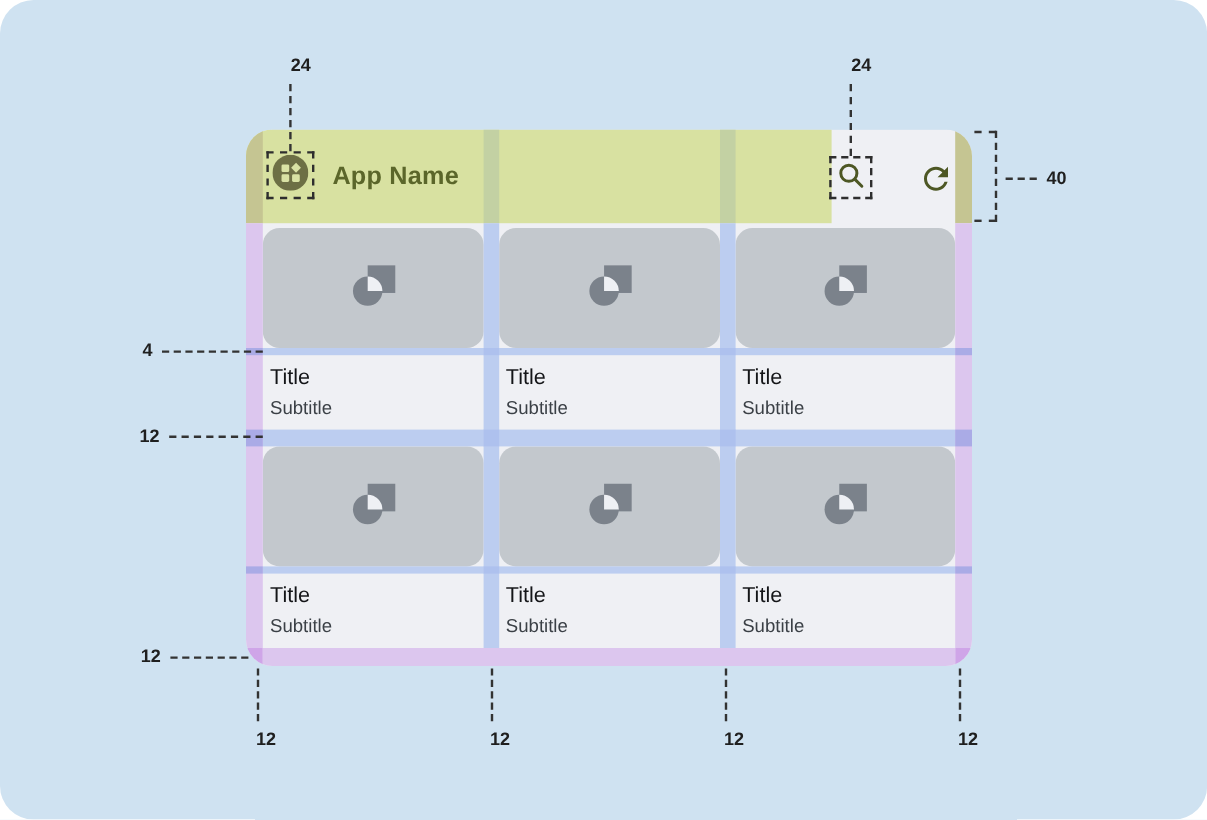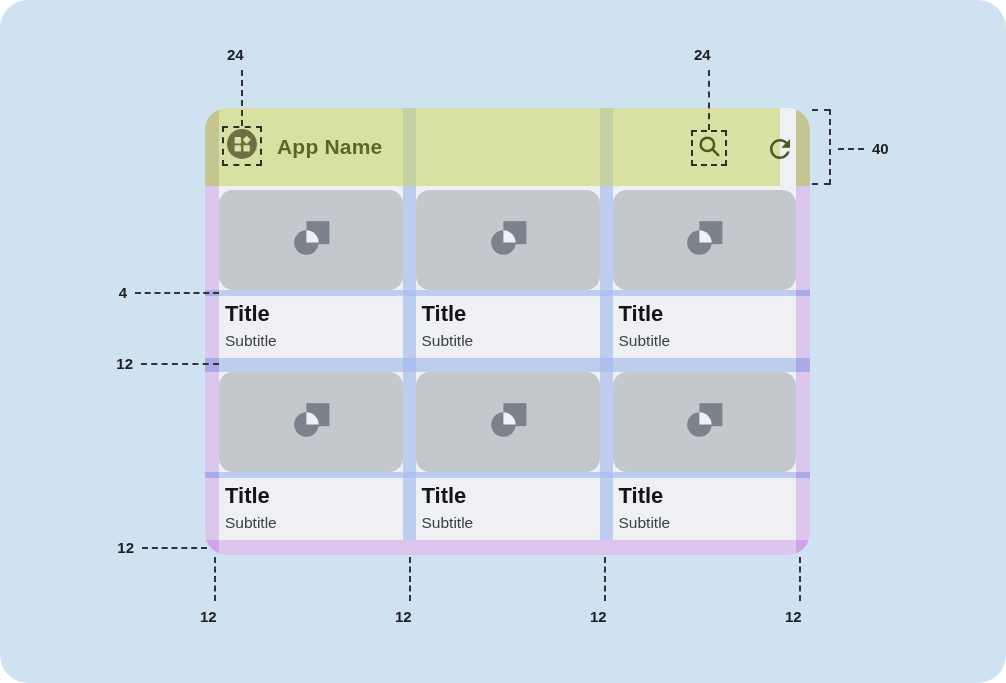--- a/index.html
+++ b/index.html
@@ -2,37 +2,37 @@
 <html style="--canvas-bg: #cfe2f1; --screen-bg: #eff0f4; --appbar-bg: #d8e1a1; --appbar-fg: #5b662a; --appicon-bg: #6d6f45; --image-bg: #c3c8cd; --image-icon: #7b828b; --image-icon-cut: #eef0f4; --title-fg: #141518; --subtitle-fg: #3b4046; --margin-purple: #dcc6ee; --purple-dark: #cfa5e8; --gutter-blue: #bccdf0; --blue-dark: #aec1ee; --blue-purple: #aaabe6; --margin-over-appbar: #c5c592; --gutter-over-appbar: #c3d1a3;"><head>
 <meta charset="utf-8">
 <style>
   html,body{margin:0;padding:0;background:#ffffff;font-family:"Liberation Sans", sans-serif;}
   .canvas{position:relative;width:1006px;height:683px;border-radius:28px;overflow:hidden;}
 
   
   .screen{position:absolute;left:205px;top:108px;width:605px;height:447px;border-radius:22px;overflow:hidden;}
   .screen-bg{position:absolute;inset:0;}
 
-  .appbar{position:absolute;left:0;top:0;width:575px;height:78px;}
+  .appbar{position:absolute;left:0;top:0;width:488px;height:78px;}
   .appbar-title{position:absolute;left:72px;top:0;height:78px;line-height:78px;font-size:21px;font-weight:700;letter-spacing:.2px;}
   .measure-box{position:absolute;border:2px dashed #2e2e2e;box-sizing:border-box;display:flex;align-items:center;justify-content:center;}
   .box-appicon{left:17px;top:18px;width:40px;height:40px;}
   .box-search{left:486px;top:22px;width:36px;height:36px;}
   .refresh-wrap{position:absolute;left:560px;top:26px;width:30px;height:30px;}
 
   .content{position:absolute;left:0;top:78px;width:605px;height:369px;display:grid;
            grid-template-columns:14px 183.5px 13px 184px 13px 183.5px 14px;
            grid-template-rows:4px 100px 6px 62px 14px 100px 6px 62px 15px;}
   .ph{border-radius:14px;display:flex;align-items:center;justify-content:center;}
   .r1c1{grid-area:2/2}.r1c2{grid-area:2/4}.r1c3{grid-area:2/6}
   .t1c1{grid-area:4/2}.t1c2{grid-area:4/4}.t1c3{grid-area:4/6}
   .r2c1{grid-area:6/2}.r2c2{grid-area:6/4}.r2c3{grid-area:6/6}
   .t2c1{grid-area:8/2}.t2c2{grid-area:8/4}.t2c3{grid-area:8/6}
   .txt{padding:4px 0 0 6px;}
-  .txt .title{font-size:22px;font-weight:700;line-height:28px;}
+  .txt .title{font-size:18px;font-weight:400;line-height:28px;}
   .txt .subtitle{font-size:15.5px;font-weight:400;line-height:26px;}
 
   
   .ovl{position:absolute;pointer-events:none;}
   
   .mL-top{left:0;top:0;width:14px;height:78px;} .mR-top{left:591px;top:0;width:14px;height:78px;}
   .mL-mid{left:0;top:78px;width:14px;height:354px;} .mR-mid{left:591px;top:78px;width:14px;height:354px;}
   .mL-bot{left:0;top:432px;width:14px;height:15px;} .mR-bot{left:591px;top:432px;width:14px;height:15px;}
   
   .g1-top{left:197.5px;top:0;width:13px;height:78px;} .g2-top{left:394.5px;top:0;width:13px;height:78px;}
@@ -41,21 +41,21 @@
   
   .band{left:14px;width:577px;}
   .b1{top:182px;height:6px;} .b2{top:250px;height:14px;} .b3{top:364px;height:6px;}
   .bm{width:14px;} .bmL{left:0;} .bmR{left:591px;}
   .bg1{left:197.5px;width:13px;} .bg2{left:394.5px;width:13px;}
   
   .bot-band{left:14px;top:432px;width:577px;height:15px;}
 
   
   .ann-label{position:absolute;font-size:15px;font-weight:700;color:#1f1f1f;line-height:18px;}
-  .ta-c{text-align:left;} .ta-r{text-align:right;}
+  .ta-c{text-align:right;} .ta-r{text-align:right;}
   .dash-v{position:absolute;border-left:2px dashed #333;}
   .dash-h{position:absolute;border-top:2px dashed #333;}
 </style>
 </head>
 <body>
 
 <div class="canvas" style="background:var(--canvas-bg)">
 
   <div class="screen">
     <div class="screen-bg" style="background:var(--screen-bg)"></div>

